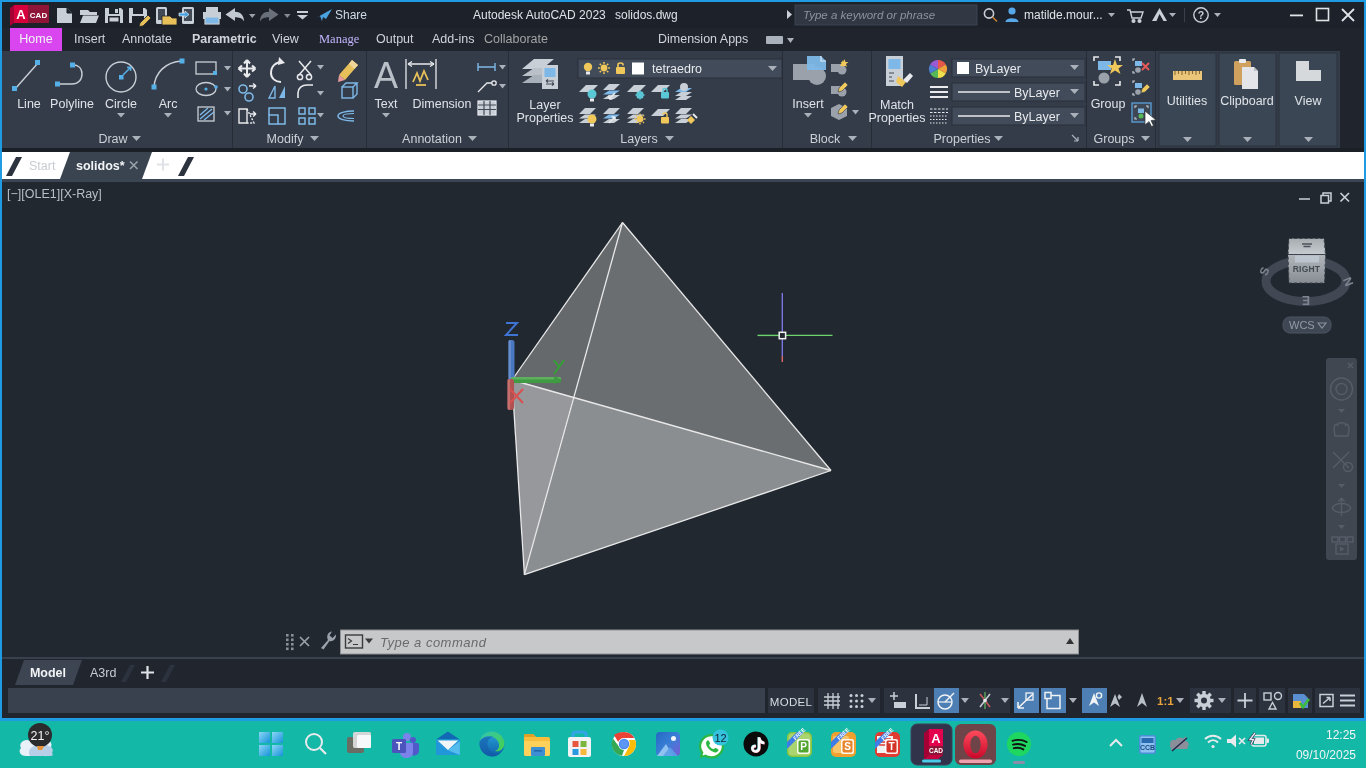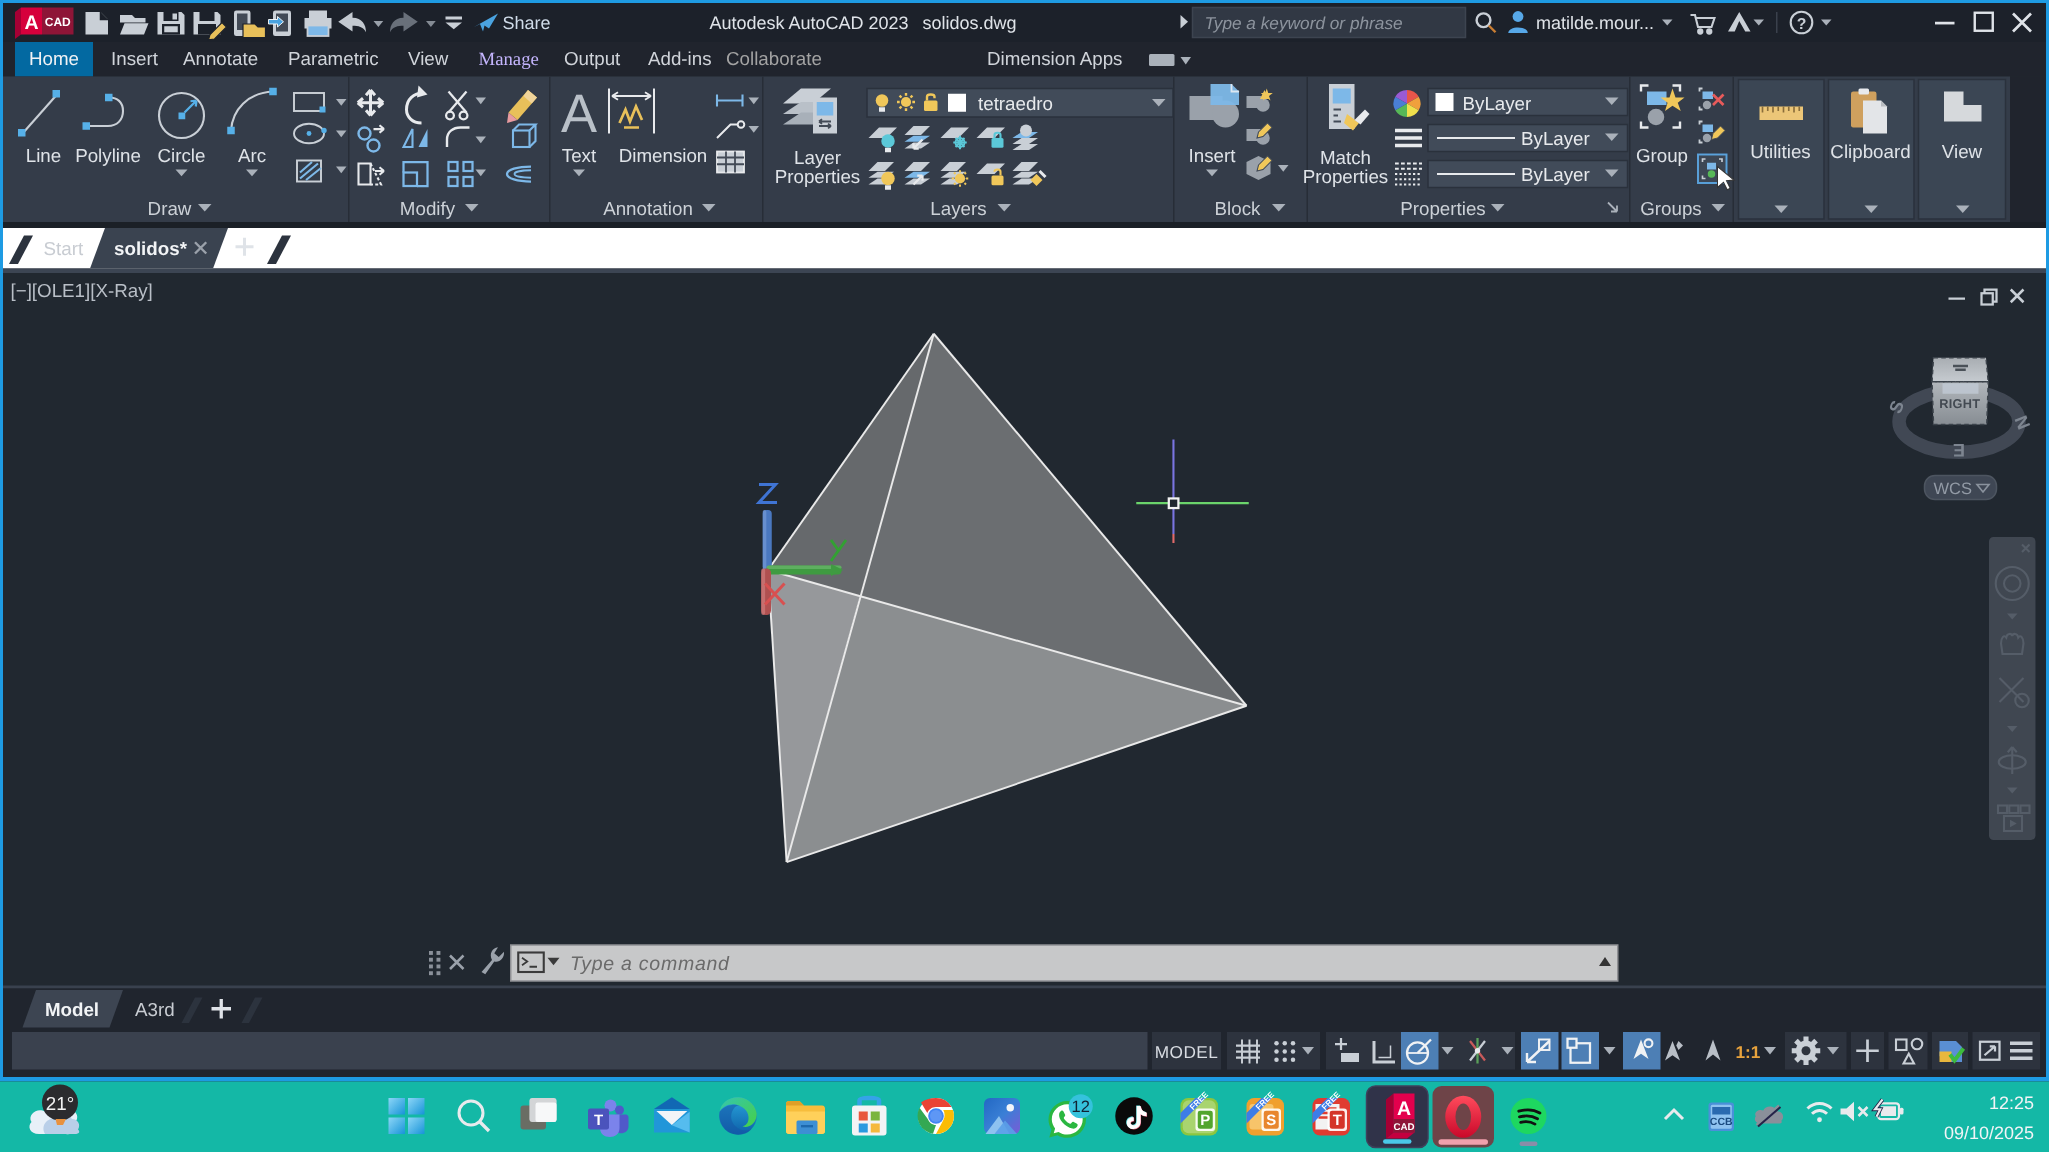--- a/index.html
+++ b/index.html
@@ -114,24 +114,24 @@
   <text x="1199" y="17" font-size="10.5" font-weight="bold" fill="#c9cfd6" text-anchor="middle">?</text>
   <path d="M1212 11 L1219 11 L1215.5 15 Z" fill="#aab1ba"></path>
 
   <rect x="1288" y="12.5" width="13" height="1.8" fill="#dfe3e8"></rect>
   <rect x="1314.5" y="6.5" width="12" height="12" fill="none" stroke="#dfe3e8" stroke-width="1.6"></rect>
   <path d="M1340 7 L1352 19 M1352 7 L1340 19" stroke="#dfe3e8" stroke-width="1.8"></path>
 </svg>
 </div>
 
 <div id="tabrow" class="abs" style="left:2px;top:28px;width:1362px;height:23px;background:#20242d;font-size:12.5px;">
-  <div class="abs" style="left:8px;top:0;width:52px;height:23px;background:#0369a1;color:#f0f2f5;text-align:center;line-height:23px;">Home</div>
+  <div class="abs" style="left:8px;top:0;width:52px;height:23px;background:#d946ef;color:#f0f2f5;text-align:center;line-height:23px;">Home</div>
   <span class="abs" style="left:72px;top:4px;color:#d0d4da;">Insert</span>
   <span class="abs" style="left:120px;top:4px;color:#d0d4da;">Annotate</span>
-  <span class="abs" style="left:190px;top:4px;color:#d0d4da;">Parametric</span>
+  <span class="abs" style="left:190px;top:4px;color:#d0d4da;font-weight:bold;">Parametric</span>
   <span class="abs" style="left:270px;top:4px;color:#d0d4da;">View</span>
   <span class="abs" style="left:317px;top:4px;color:#c4b5fd;font-family:Liberation Serif, serif;">Manage</span>
   <span class="abs" style="left:374px;top:4px;color:#d0d4da;">Output</span>
   <span class="abs" style="left:430px;top:4px;color:#d0d4da;">Add-ins</span>
   <span class="abs" style="left:482px;top:4px;color:#a3a3a3;">Collaborate</span>
   <span class="abs" style="left:560px;top:4px;color:#d0d4da;margin-top:20px;">Express Tools</span>
   <span class="abs" style="left:656px;top:4px;color:#d0d4da;">Dimension Apps</span>
   <svg class="abs" style="left:764px;top:6px;" width="30" height="14">
         <rect x="0" y="2" width="17" height="8" rx="1" fill="#aab1ba"></rect>
         <path d="M21 4 L28 4 L24.5 9 Z" fill="#aab1ba"></path>

